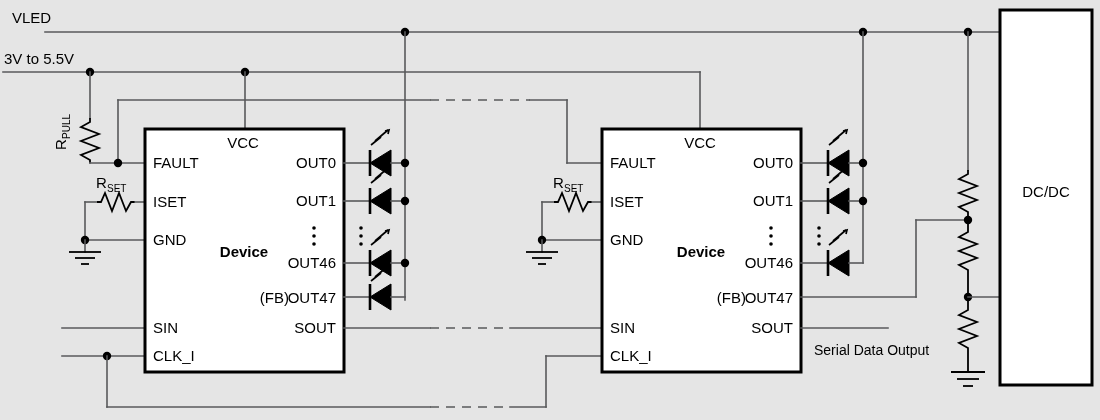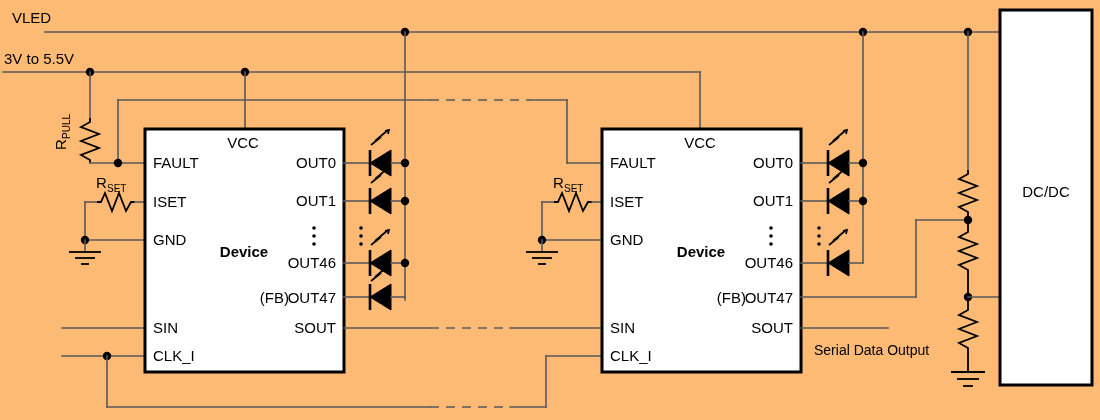--- a/index.html
+++ b/index.html
@@ -4,21 +4,21 @@
 <style>
   html, body {
     margin: 0;
     padding: 0;
     background: #ffffff;
   }
   #diagram-root {
     position: relative;
     width: 1100px;
     height: 420px;
-    background: #fdba74;
+    background: #e5e5e5;
     font-family: "Liberation Sans", sans-serif;
     overflow: hidden;
   }
   svg#schematic {
     position: absolute;
     left: 0;
     top: 0;
     width: 1100px;
     height: 420px;
   }

